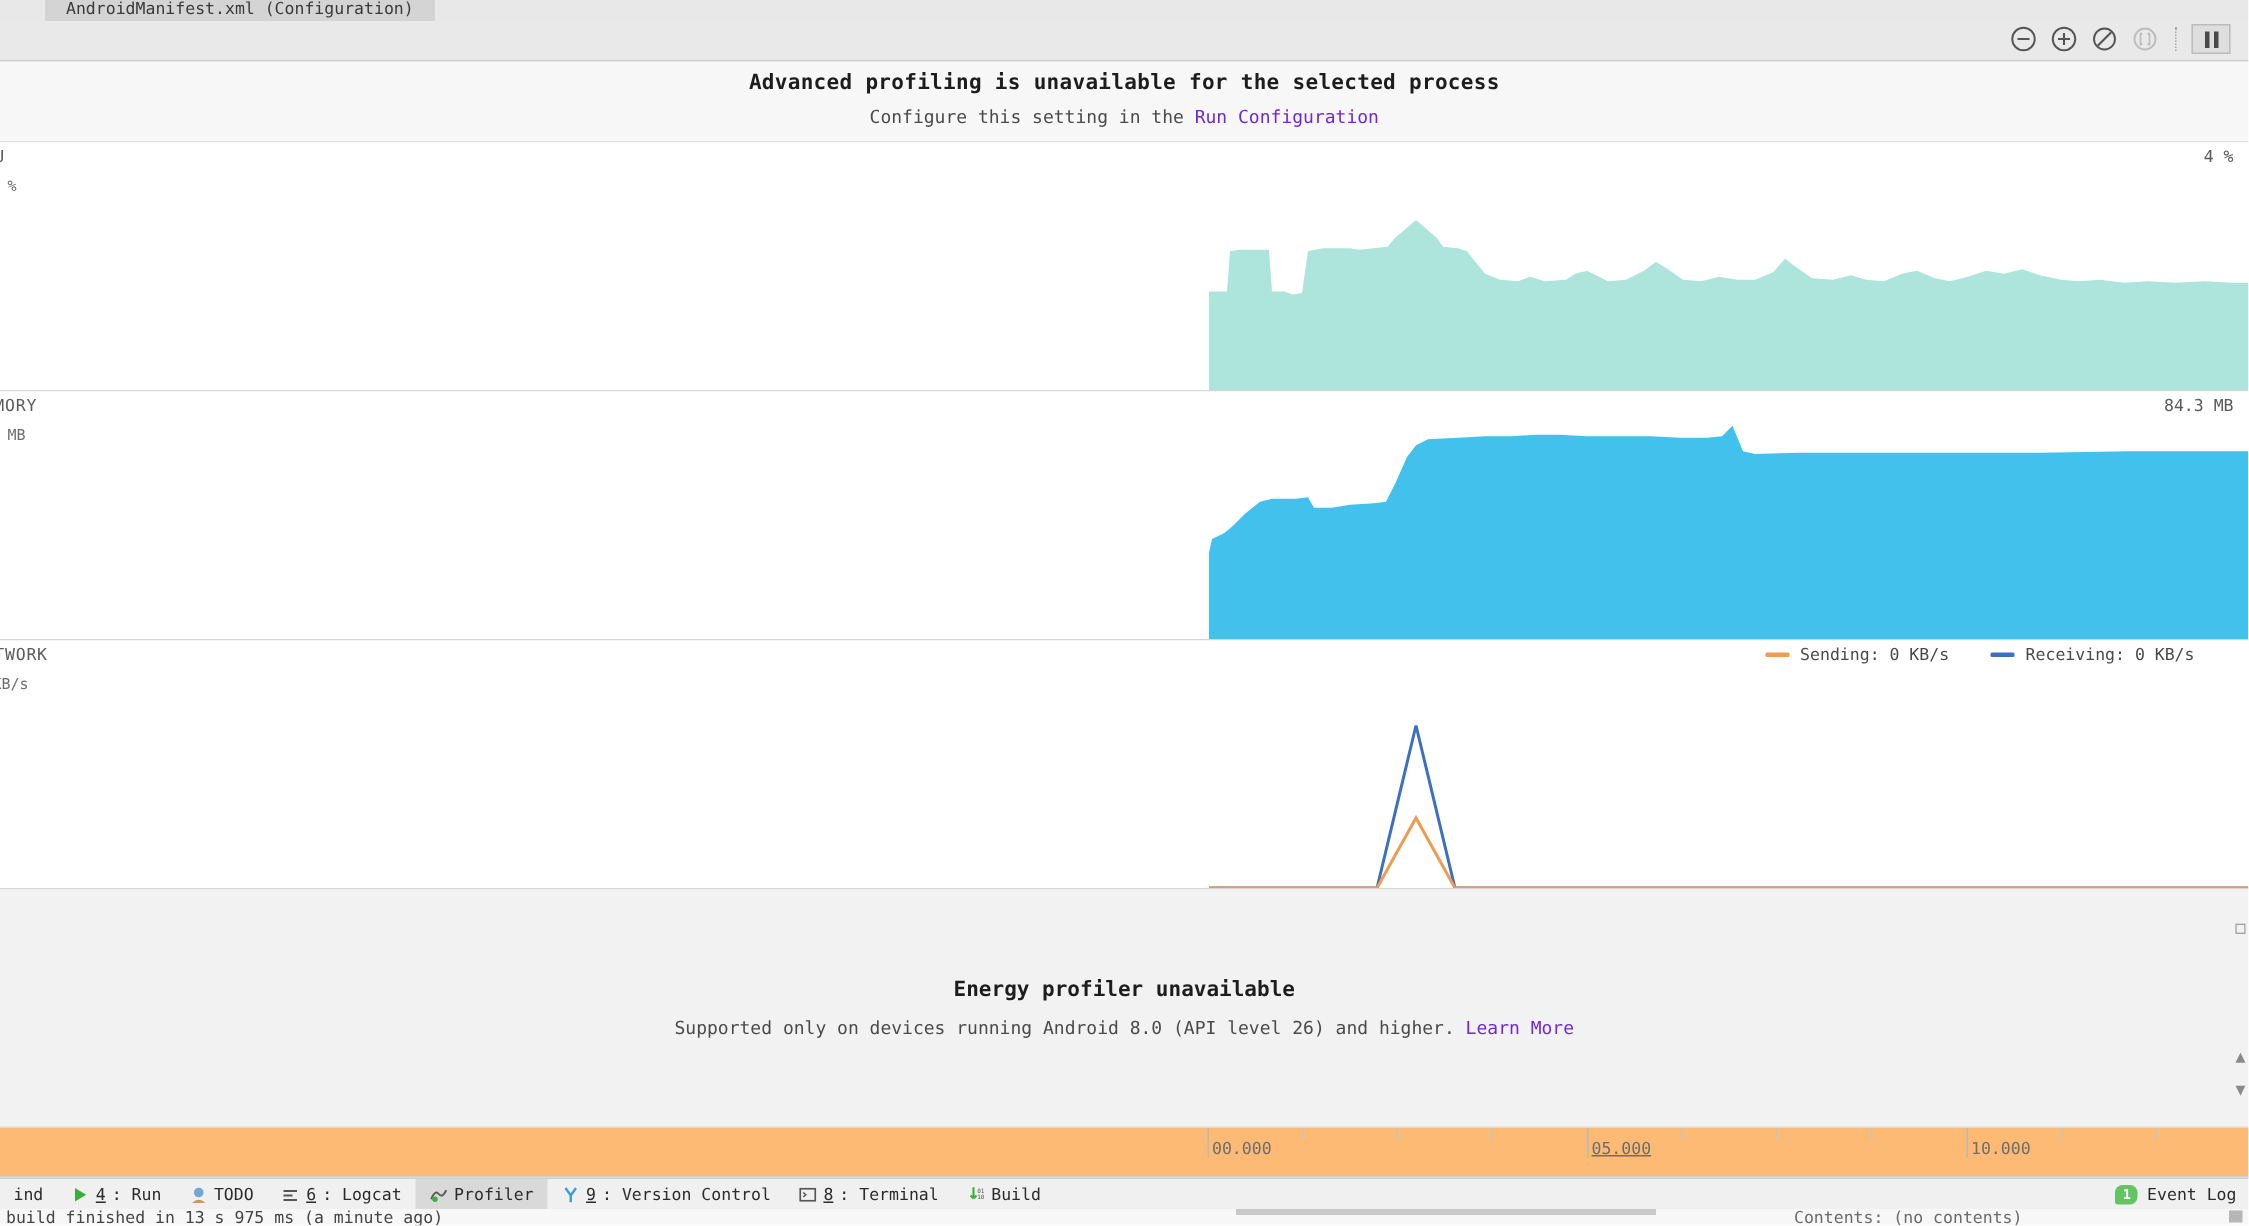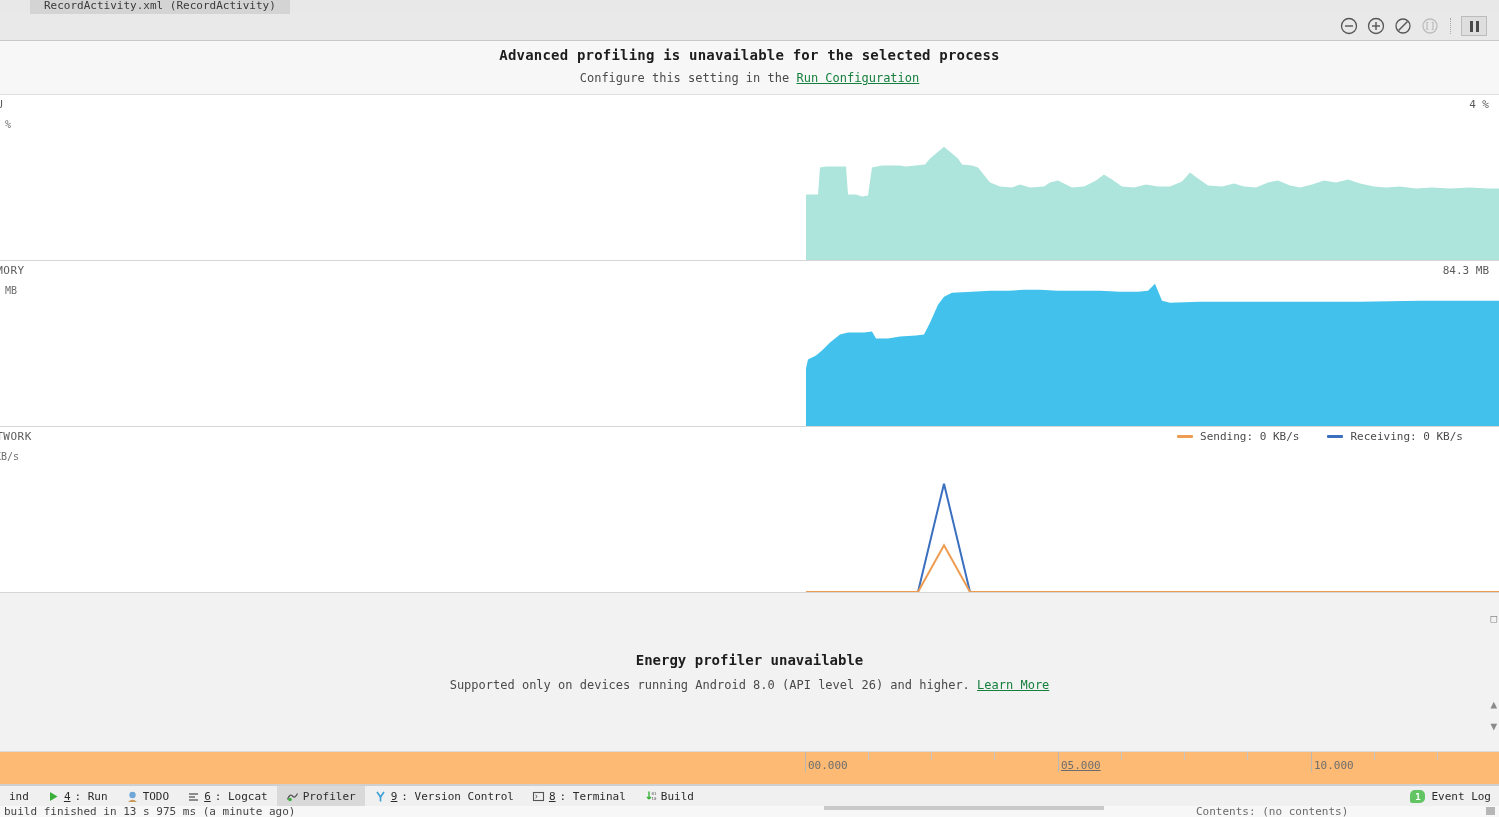--- a/index.html
+++ b/index.html
@@ -61,21 +61,21 @@
     background: #f7f7f7;
     border-bottom: 1px solid #e0e0e0;
     text-align: center;
   }
   .banner-title {
     margin-top: 6px;
     font-size: 14px; font-weight: bold; color: #1d1d1d;
     letter-spacing: 0.2px;
   }
   .banner-sub { margin-top: 8px; font-size: 12px; color: #4a4a4a; }
-  .lnk { color: #15803d; text-decoration: underline; cursor: pointer; }
+  .lnk { color: #6d28d9; cursor: pointer; }
 
   
   .mon {
     position: absolute; left: 0; width: 1499px;
     background: #ffffff;
     border-bottom: 1px solid #d6d6d6;
     overflow: hidden;
   }
   #cpu-row    { top: 95px;  height: 166px; }
   #mem-row    { top: 261px; height: 166px; }
@@ -201,21 +201,21 @@
     position: absolute; right: 4px; top: 1px; width: 9px; height: 8px;
     background: #b6b6b6;
   }
 </style>
 </head>
 <body>
 
 <div id="app">
 
   <div class="tabstrip">
-    <div class="tab">RecordActivity.xml (RecordActivity)</div>
+    <div class="tab">AndroidManifest.xml (Configuration)</div>
   </div>
 
   <div class="toolbar">
     <div class="tool-icons">
 
       <span class="ticon">
         <svg width="20" height="20" viewBox="0 0 20 20">
           <circle cx="10" cy="10" r="7.5" fill="none" stroke="#555" stroke-width="1.3"></circle>
           <line x1="6" y1="10" x2="14" y2="10" stroke="#555" stroke-width="1.4"></line>
         </svg>

